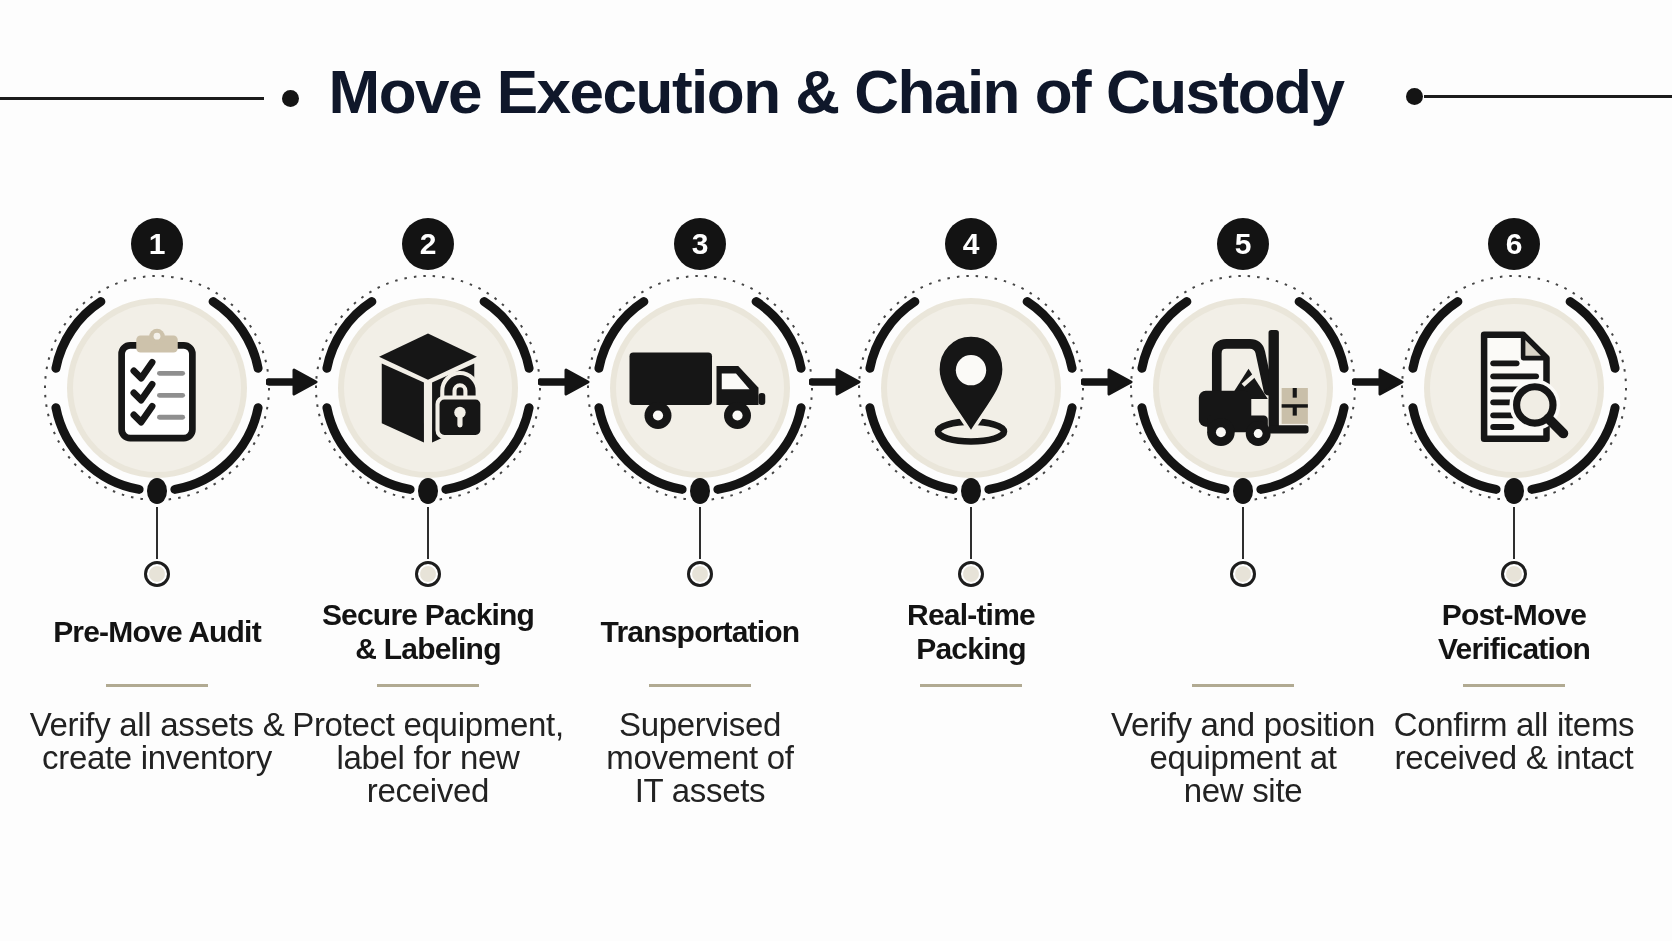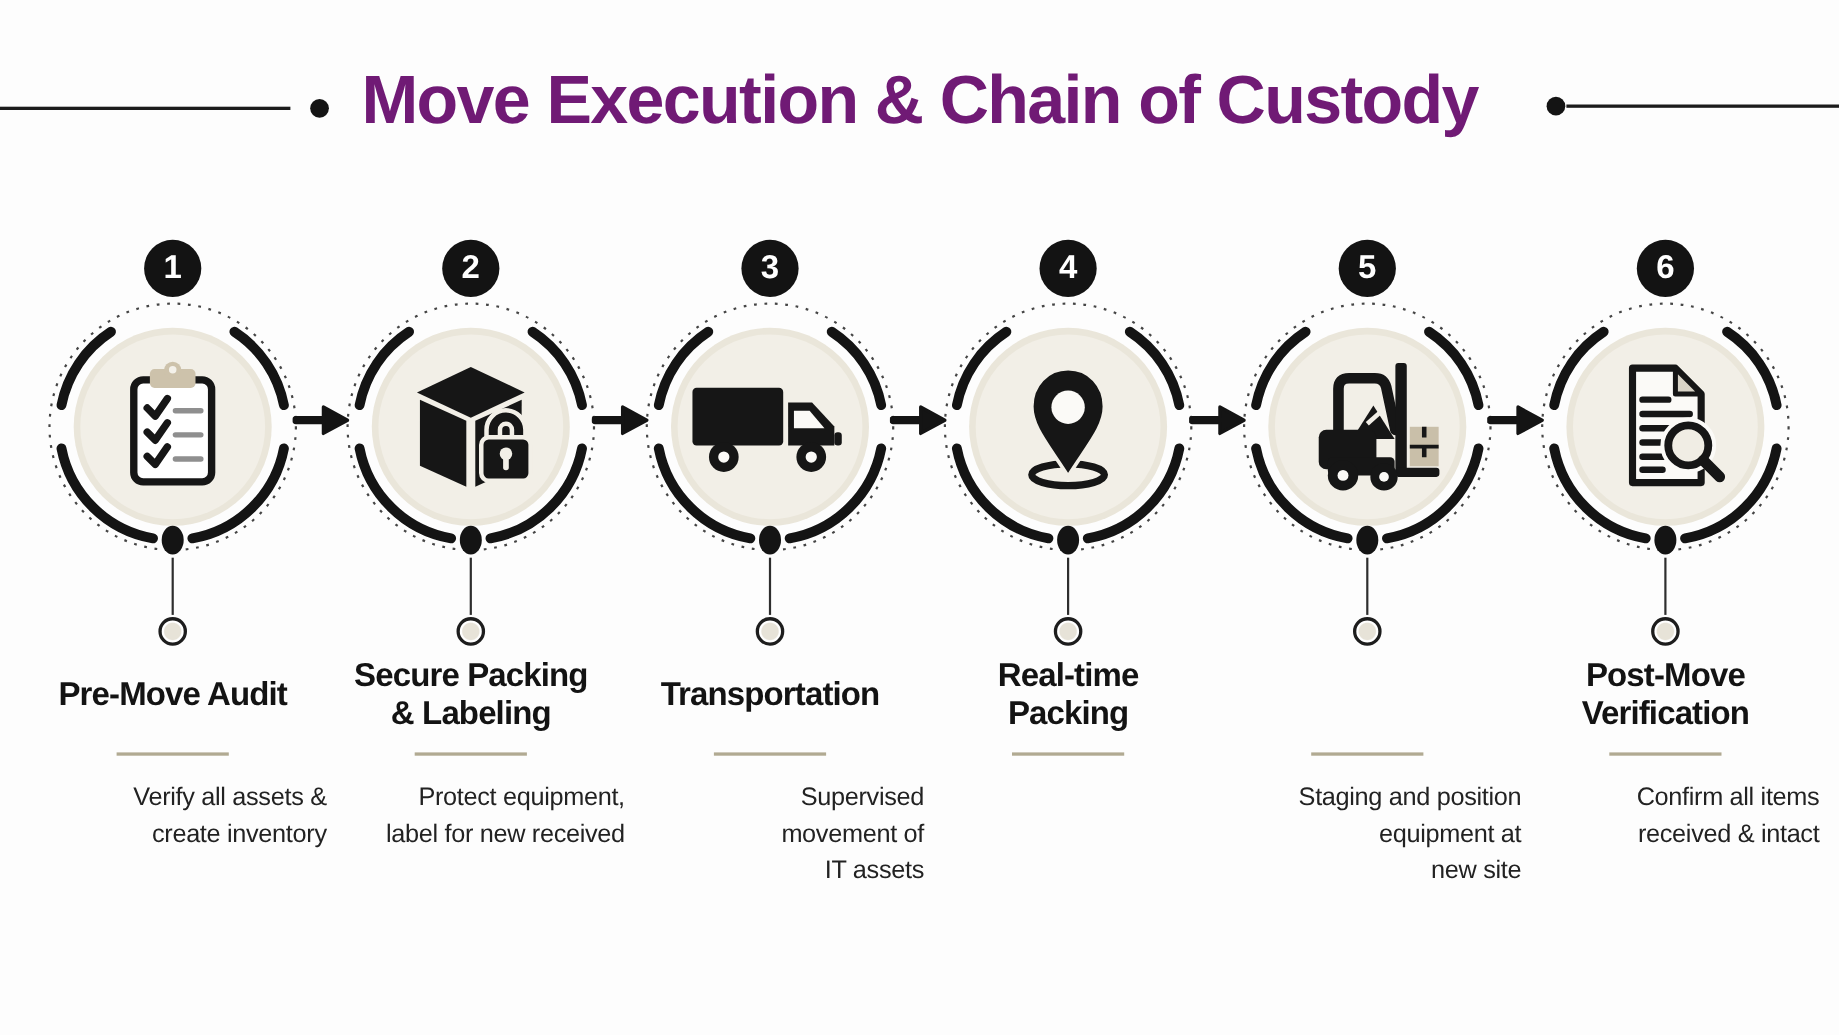--- a/index.html
+++ b/index.html
@@ -7,21 +7,21 @@
     position:relative; width:1672px; height:941px;
     background:#fdfdfd; overflow:hidden;
     font-family:"Liberation Sans", sans-serif;
     color:#141414;
   }
   
   .main-title {
     position:absolute; top:56px; left:0; right:0;
     text-align:center;
     font-size:62px; font-weight:800; letter-spacing:-1.5px;
-    color:#701a75; white-space:nowrap;
+    color:#0f172a; white-space:nowrap;
   }
   .h-line { position:absolute; height:3px; background:#1c1c1c; }
   .h-line.left  { top:97px; left:0; width:264px; }
   .h-line.right { top:95px; left:1424px; width:248px; }
   .h-dot { position:absolute; width:17px; height:17px; border-radius:50%; background:#141414; }
   .h-dot.left  { top:90px; left:282px; }
   .h-dot.right { top:88px; left:1406px; }
   
   .step { position:absolute; top:200px; width:280px; height:640px; }
   .badge {
@@ -42,22 +42,22 @@
   .step-title {
     position:absolute; top:396px; left:0; width:280px; height:72px;
     display:flex; align-items:center; justify-content:center;
     text-align:center; white-space:pre-line;
     font-size:30px; line-height:34px; font-weight:700;
     letter-spacing:-0.8px; color:#131313;
   }
   .divider { position:absolute; top:484px; left:89px; width:102px; height:3px; background:#b1aa92; }
   .step-desc {
     position:absolute; top:508px; left:0; width:280px;
-    text-align:right; white-space:pre-line;
-    font-size:23px; line-height:33px; font-weight:400;
+    text-align:center; white-space:pre-line;
+    font-size:33px; line-height:33px; font-weight:400;
     letter-spacing:-0.3px; color:#222222;
   }
   
   .s1{left:17px} .s2{left:288px} .s3{left:560px} .s4{left:831px} .s5{left:1103px} .s6{left:1374px}
   
   .arrow { position:absolute; top:367px; }
   .a1{left:266px} .a2{left:538px} .a3{left:809px} .a4{left:1081px} .a5{left:1352px}
   .chk { fill:none; stroke:#161616; stroke-width:5.5; stroke-linecap:round; stroke-linejoin:round; }
   .gln { stroke:#8f8f8f; stroke-width:4; stroke-linecap:round; }
   .dl  { stroke:#161616; stroke-width:4.5; stroke-linecap:round; }
@@ -236,21 +236,21 @@
       <line x1="87.5" y1="50" x2="87.5" y2="57" stroke="#161616" stroke-width="3"></line>
       <line x1="87.5" y1="63" x2="87.5" y2="70" stroke="#161616" stroke-width="3"></line>
       <circle cx="34" cy="82" r="10" fill="#161616"></circle>
         <circle cx="34" cy="82" r="3.6" fill="#fbfaf7"></circle>
       <circle cx="61" cy="83" r="9" fill="#161616"></circle>
         <circle cx="61" cy="83" r="3.2" fill="#fbfaf7"></circle>
     </svg>
     <div class="connector"></div>
     <div class="ring-end"></div>
     <div class="divider"></div>
-    <div class="step-desc">Staging and position
+    <div class="step-desc">Verify and position
 equipment at
 new site</div>
   </div>
 
   <svg class="arrow a5" width="52" height="30" viewBox="0 0 52 30">
     <line x1="3" y1="15" x2="30" y2="15" stroke="#141414" stroke-width="7.5" stroke-linecap="round"></line>
     <polygon points="28,3 50,15 28,27" fill="#141414" stroke="#141414" stroke-width="3" stroke-linejoin="round"></polygon>
   </svg>
 
   <div class="step s6">

